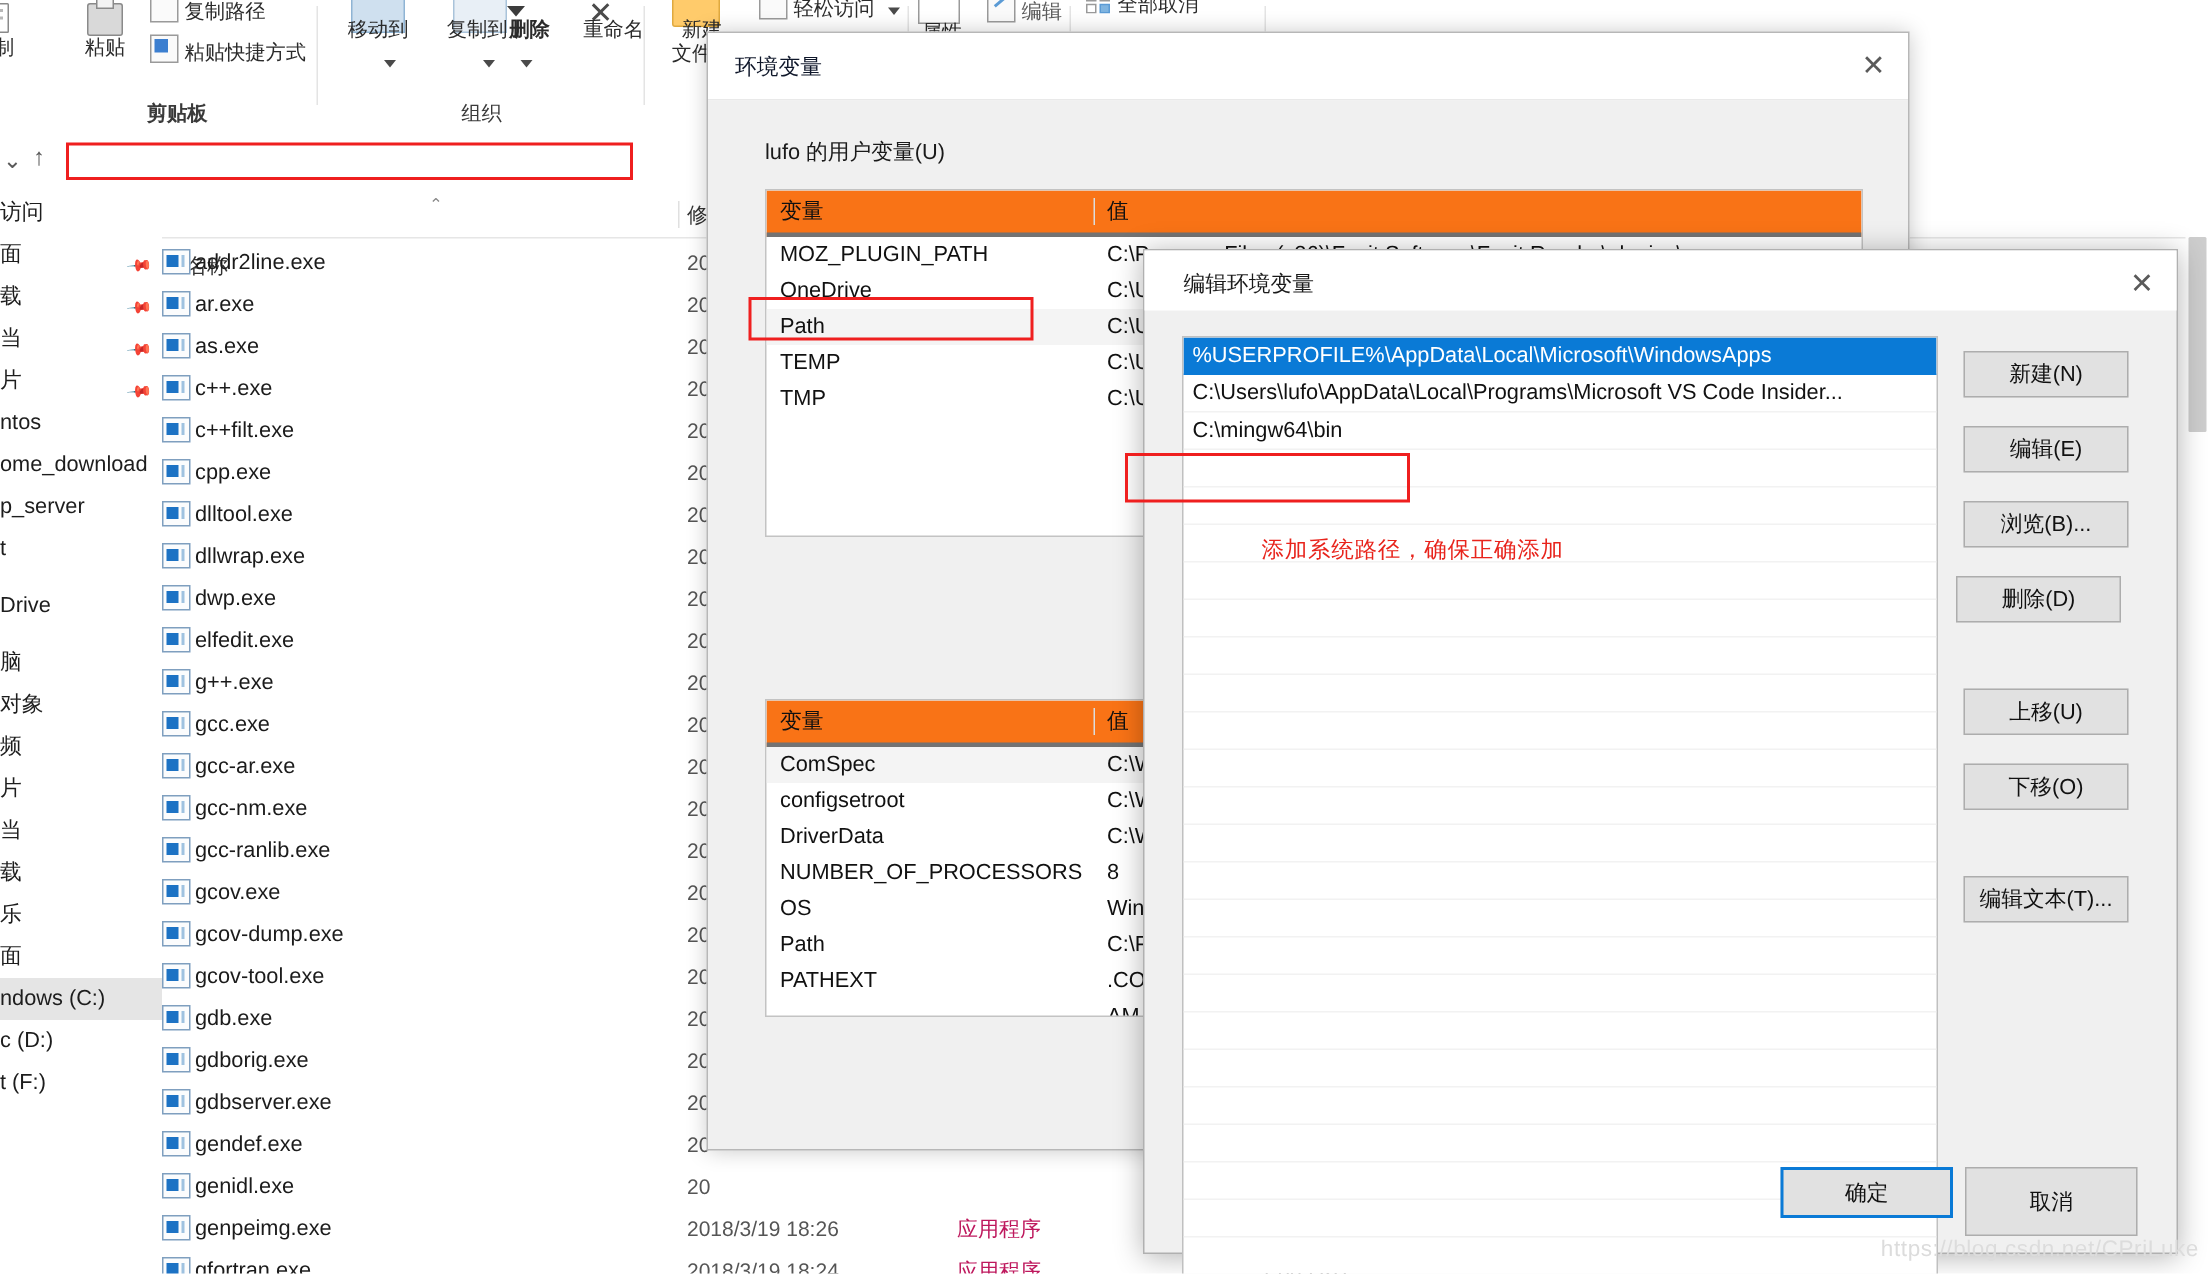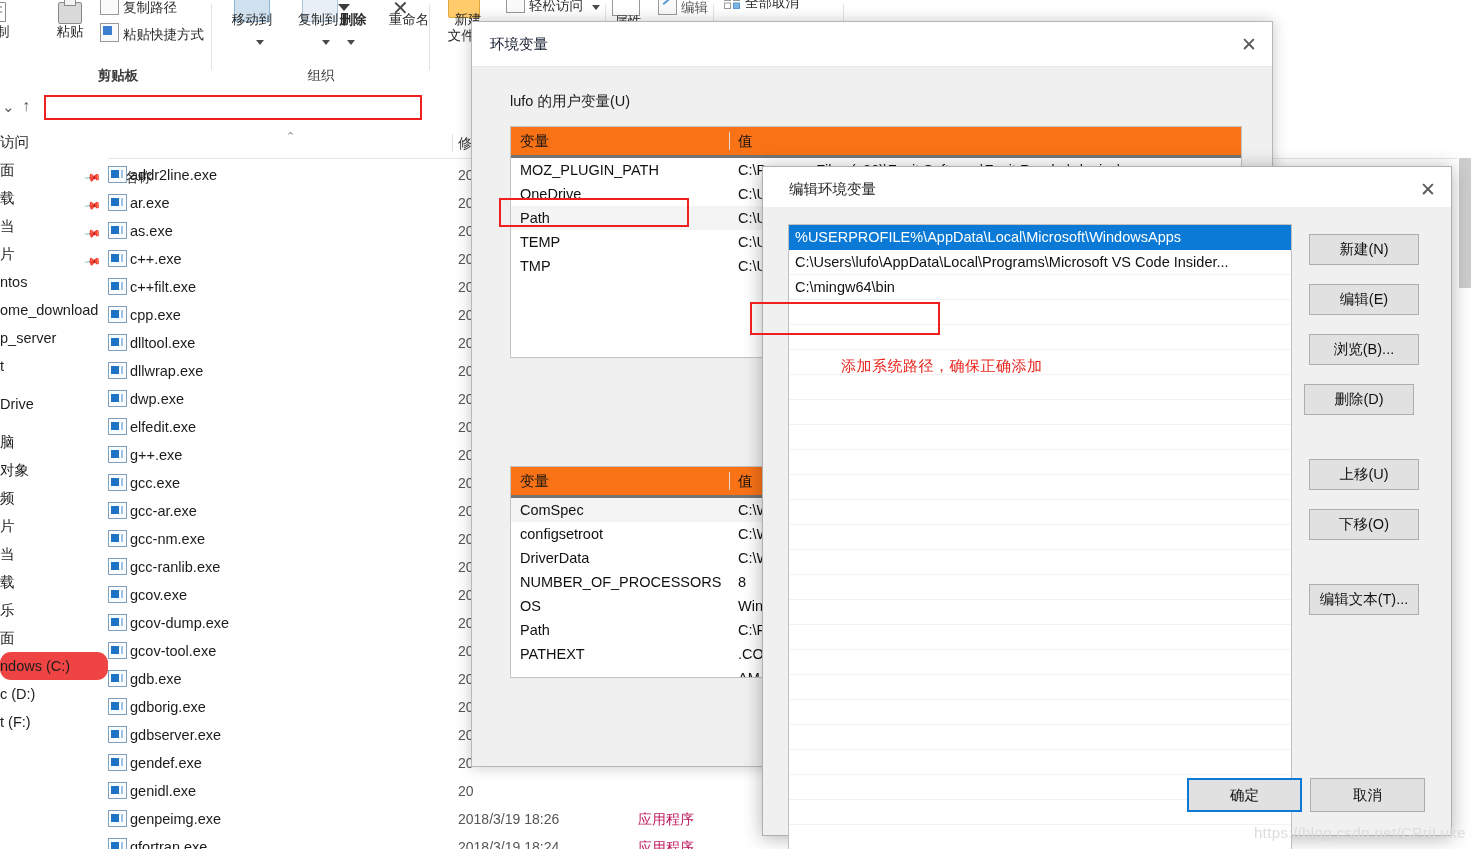--- a/index.html
+++ b/index.html
@@ -39,21 +39,21 @@
   .addr-box{position:absolute;left:44px;top:5px;width:378px;height:25px;border:2px solid #ef1f1f;box-sizing:border-box;}
   .crumbs{position:absolute;left:52px;top:97px;height:22px;display:flex;align-items:center;font-size:15px;color:#111;}
   .crumbs .sep{color:#7a7a7a;margin:0 7px;font-size:12px;}
   .folder-ic{width:17px;height:13px;background:#ffcb6b;border:1px solid #e0a93f;border-radius:1px 2px 2px 2px;position:relative;margin-right:3px;}
   .folder-ic:before{content:"";position:absolute;left:0;top:-3px;width:7px;height:3px;background:#ffcb6b;border:1px solid #e0a93f;border-bottom:none;border-radius:1px 1px 0 0;}
 
   
   .navpane{position:absolute;left:0;top:128px;width:108px;height:721px;background:#fff;overflow:hidden;}
   .nav-item{height:28px;line-height:28px;font-size:14.5px;color:#1d1d1d;white-space:nowrap;padding-left:0;position:relative;}
   .nav-item .pin{position:absolute;right:8px;top:8px;color:#9a9a9a;font-size:13px;transform:rotate(40deg);}
-  .nav-item.sel{background:#ef4444;border-radius:11px;}
+  .nav-item.sel{background:#e5e5e5;}
   .nav-sep{height:10px;}
 
   
   .filelist{position:absolute;left:108px;top:128px;width:1364px;height:721px;background:#fff;}
   .hdr{position:absolute;left:0;top:0;width:1364px;height:30px;border-bottom:1px solid #e6e6e6;background:#fff;}
   .hdr .cell{position:absolute;top:0;height:30px;line-height:30px;font-size:14px;color:#333;}
   .hdr .divider{position:absolute;top:6px;width:1px;height:18px;background:#e0e0e0;}
   .sortcar{position:absolute;left:178px;top:2px;font-size:11px;color:#888;}
   .row{position:absolute;left:0;width:1364px;height:28px;}
   .row .name{position:absolute;left:22px;top:0;height:28px;line-height:28px;font-size:14.5px;color:#1b1b1b;white-space:nowrap;}
@@ -587,18 +587,18 @@
 
   <div class="dbtn" style="left:546px;top:67px;">新建(N)</div>
   <div class="dbtn" style="left:546px;top:117px;">编辑(E)</div>
   <div class="dbtn" style="left:546px;top:167px;">浏览(B)...</div>
   <div class="dbtn" style="left:541px;top:217px;">删除(D)</div>
   <div class="dbtn" style="left:546px;top:292px;">上移(U)</div>
   <div class="dbtn" style="left:546px;top:342px;">下移(O)</div>
   <div class="dbtn" style="left:546px;top:417px;">编辑文本(T)...</div>
 
   <div class="dbtn primary" style="left:424px;top:611px;width:115px;height:34px;">确定</div>
-  <div class="dbtn" style="left:547px;top:611px;width:115px;height:34px;">取消</div>
+  <div class="dbtn" style="left:547px;top:611px;width:115px;height:46px;">取消</div>
 </div>
 
 <div class="redbox" style="left:750px;top:302px;width:190px;height:33px;"></div>
 
 <div class="watermark">https://blog.csdn.net/CPriLuke</div>
 
 </body></html>

